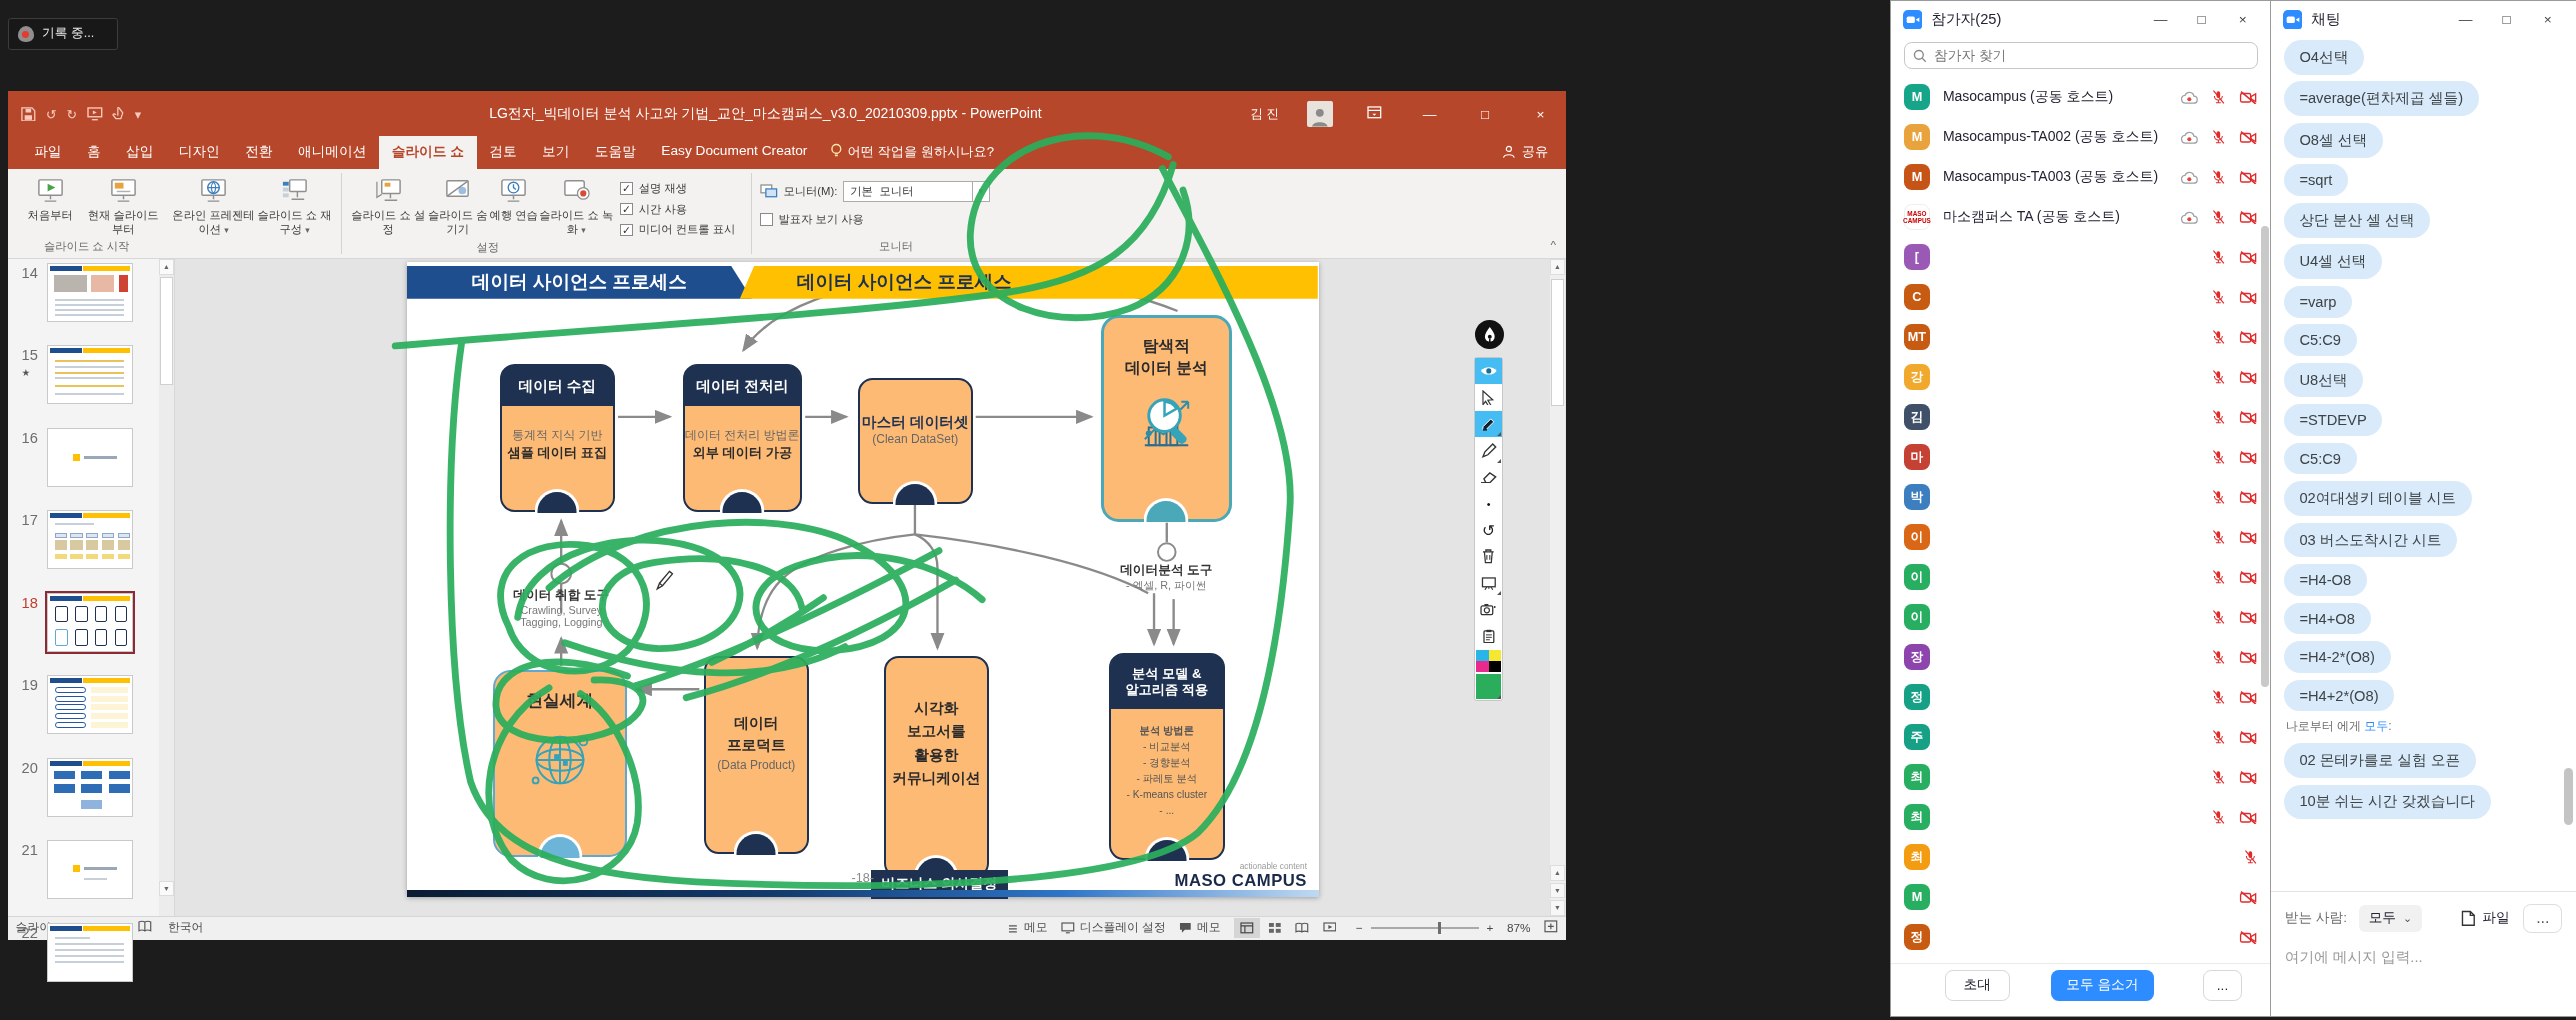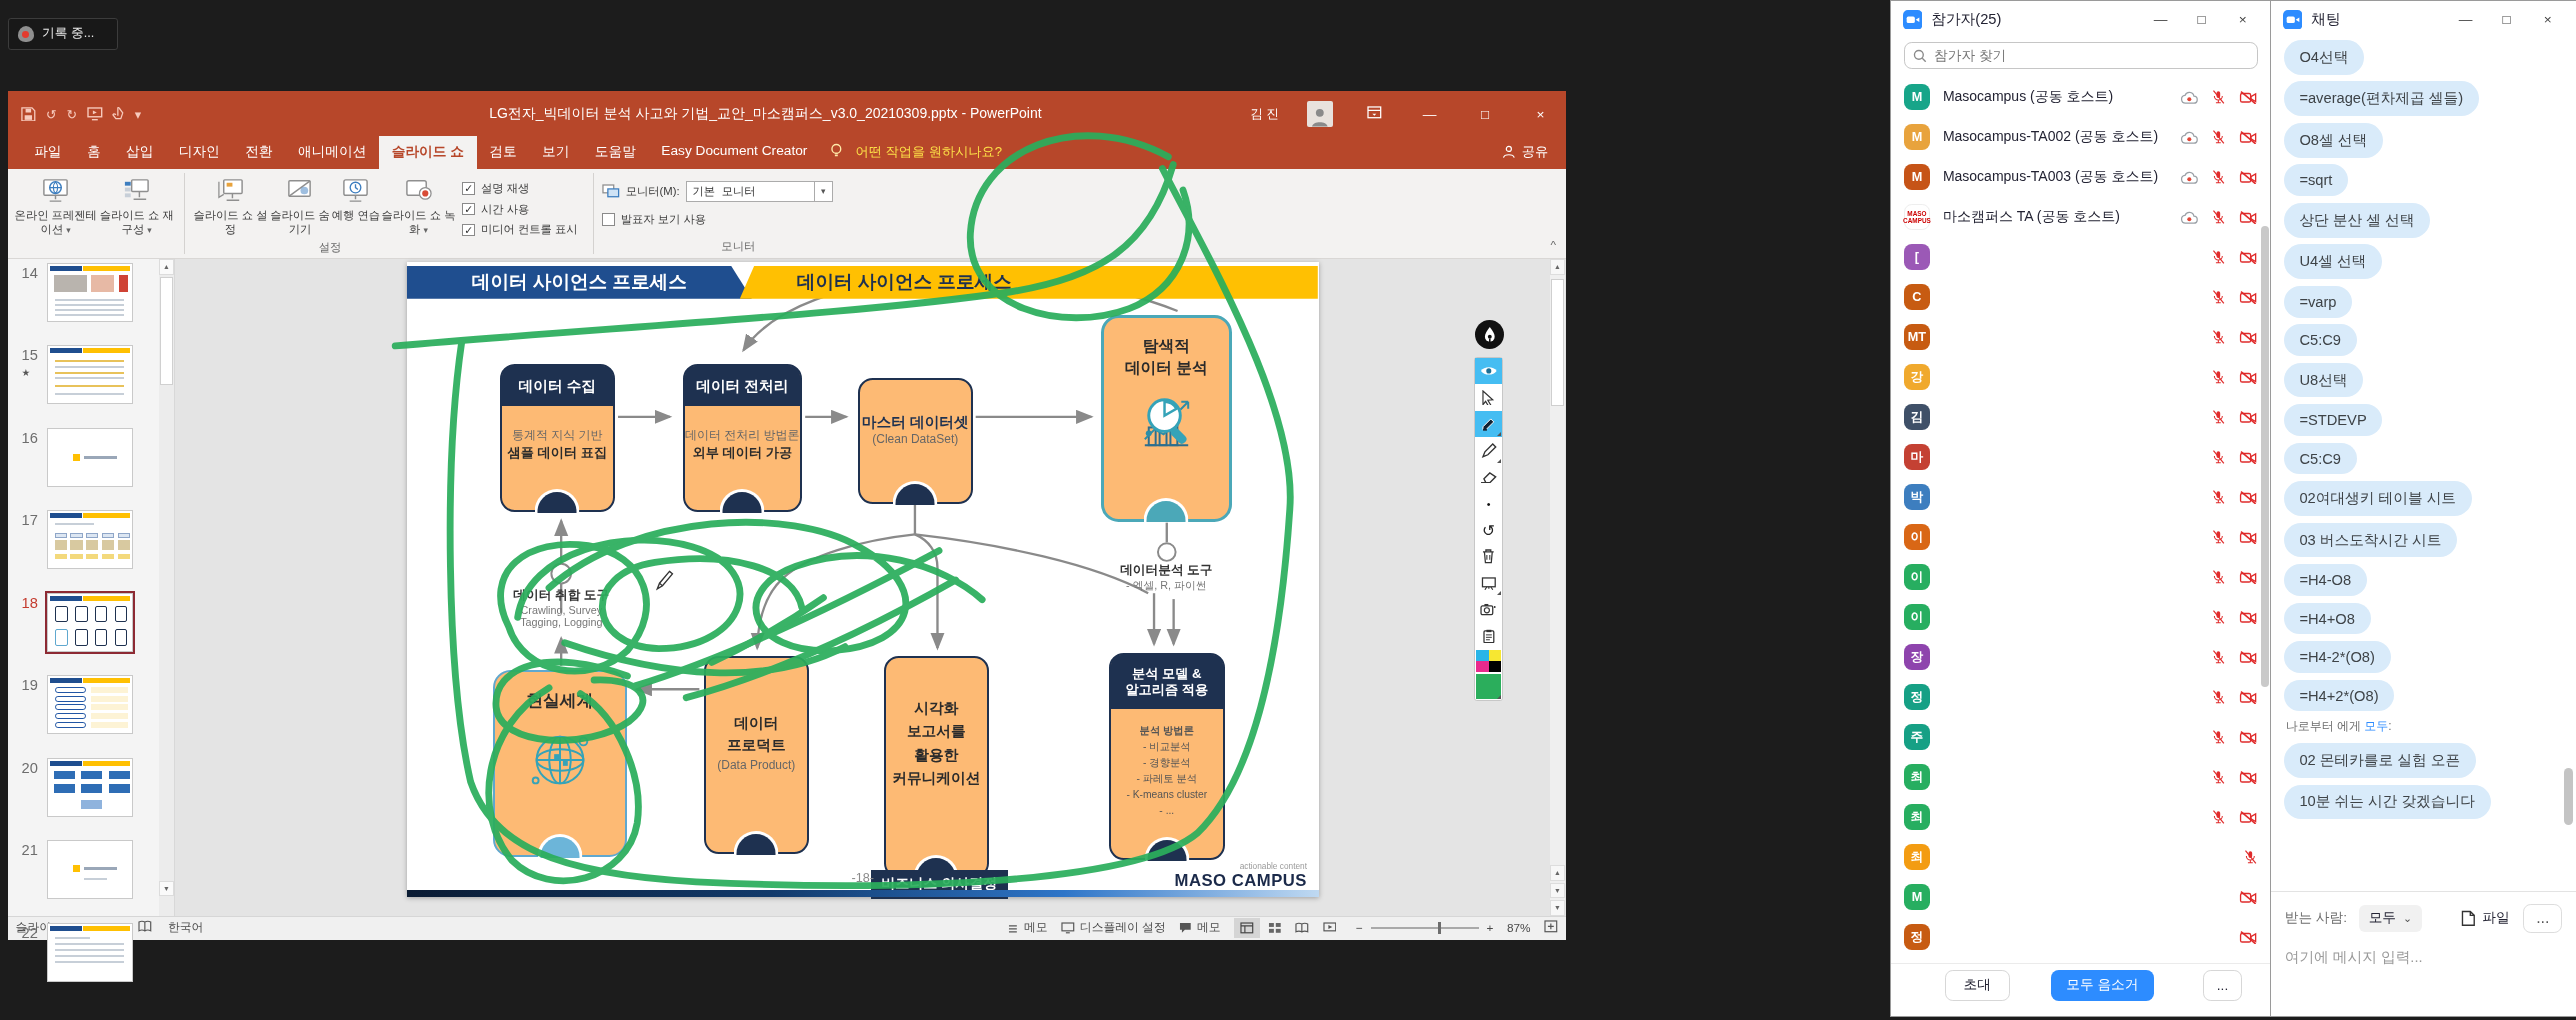--- a/index.html
+++ b/index.html
@@ -22,21 +22,21 @@
   .qat svg { display:block; }
   .tbar-title { flex:1; text-align:center; font-size:14px; color:#fff; white-space:nowrap; overflow:hidden; }
   .tbar-right { display:flex; align-items:center; gap:28px; padding-right:3.9px; }
   .tbar-right .uname { font-size:12.7px; }
   .avatar-box { width:25.5px; height:25.5px; background:#e8e2dd; border-radius:2px; display:flex; align-items:flex-end; justify-content:center; overflow:hidden; }
   .wbtn { font-size:13.7px; color:#fff; width:27.4px; text-align:center; }
 
   .tabsrow { height:32px; background:#b7472a; display:flex; align-items:flex-end; color:#fff; padding:0 9.8px 0 13.7px; }
   .tab { font-size:13.7px; padding:6.9px 12.7px 7.8px; white-space:nowrap; }
   .tab.active { background:#f3f2f1; color:#b7472a; font-weight:bold; }
-  .tellme { display:flex; align-items:center; gap:13px; font-size:13.2px; padding:0 9.8px 7.8px; color:#fde047; }
+  .tellme { display:flex; align-items:center; gap:5px; font-size:13.2px; padding:0 9.8px 7.8px; color:#ffffff; }
   .bulb { color:#ffd34d; font-size:13.7px; }
   .tabspacer { flex:1; }
   .share { display:flex; align-items:center; gap:5.9px; font-size:13.2px; padding-bottom:7.8px; padding-right:7.8px; }
 
   .ribbon { height:90px; background:#f3f2f1; border-bottom:1px solid #d9d7d5; position:relative; display:flex; }
   .rgroup { display:flex; flex-direction:column; position:relative; padding:3.9px 5.9px 0; }
   .rbtns { display:flex; flex:1; align-items:flex-start; }
   .bigbtn { width:73px; display:flex; flex-direction:column; align-items:center; gap:2.9px; padding-top:2.9px; }
   .bigbtn .blabel { font-size:11.3px; color:#3b3b3b; text-align:center; line-height:1.25; }
   .bigbtn .blabel .dd { color:#666; font-size:8.8px; }
@@ -233,20 +233,42 @@
       <div class="share">
         <svg width="13.7" height="13.7" viewBox="0 0 14 14">
             <circle cx="7" cy="4" r="2.6" fill="none" stroke="#fff" stroke-width="1.2"></circle>
             <path d="M1.5 13c.8-4 10.2-4 11 0" fill="none" stroke="#fff" stroke-width="1.2"></path>
           </svg>
         <span>공유</span>
       </div>
     </div>
 
     <div class="ribbon">
+      <div class="rgroup">
+        <div class="rbtns">
+          <div class="bigbtn">
+            <svg width="29" height="29" viewBox="0 0 30 30">
+                <rect x="3" y="4" width="24" height="16" rx="1" fill="#fff" stroke="#8f8f8f" stroke-width="1.5"></rect>
+                <path d="M12 8l8 4-8 4z" fill="#4aa24a"></path>
+                <path d="M15 20v4M9 26h12" stroke="#8f8f8f" stroke-width="1.5"></path>
+              </svg>
+            <span class="blabel">처음부터</span>
+          </div>
+          <div class="bigbtn">
+            <svg width="29" height="29" viewBox="0 0 30 30">
+                <rect x="3" y="4" width="24" height="16" rx="1" fill="#fff" stroke="#8f8f8f" stroke-width="1.5"></rect>
+                <rect x="6" y="7" width="9" height="6" fill="#e8a33d"></rect>
+                <path d="M8 16h14" stroke="#b0b0b0" stroke-width="1.5"></path>
+                <path d="M15 20v4M9 26h12" stroke="#8f8f8f" stroke-width="1.5"></path>
+              </svg>
+            <span class="blabel">현재 슬라이드부터</span>
+          </div>
+        </div>
+        <div class="glabel">슬라이드 쇼 시작</div>
+      </div>
       <div class="rgroup" style="padding-top:3.9px;">
         <div class="rbtns">
           <div class="bigbtn" style="width:84px">
             <svg width="29" height="29" viewBox="0 0 30 30">
                 <rect x="3" y="4" width="24" height="16" rx="1" fill="#fff" stroke="#8f8f8f" stroke-width="1.5"></rect>
                 <circle cx="15" cy="12" r="6" fill="none" stroke="#3d7ebf" stroke-width="1.5"></circle>
                 <path d="M9 12h12M15 6c3 3 3 9 0 12c-3-3-3-9 0-12z" fill="none" stroke="#3d7ebf" stroke-width="1.2"></path>
                 <path d="M15 20v4M9 26h12" stroke="#8f8f8f" stroke-width="1.5"></path>
               </svg>
             <span class="blabel"><span>온라인 프레젠테이션</span> <span class="dd">▾</span></span>

